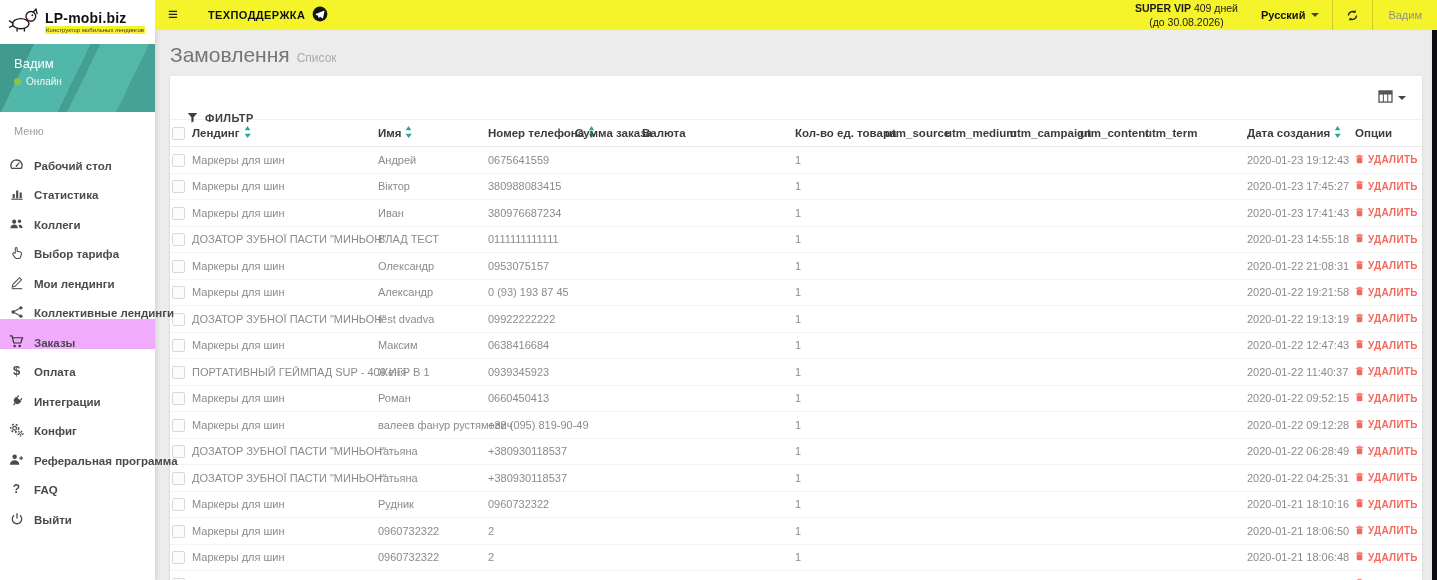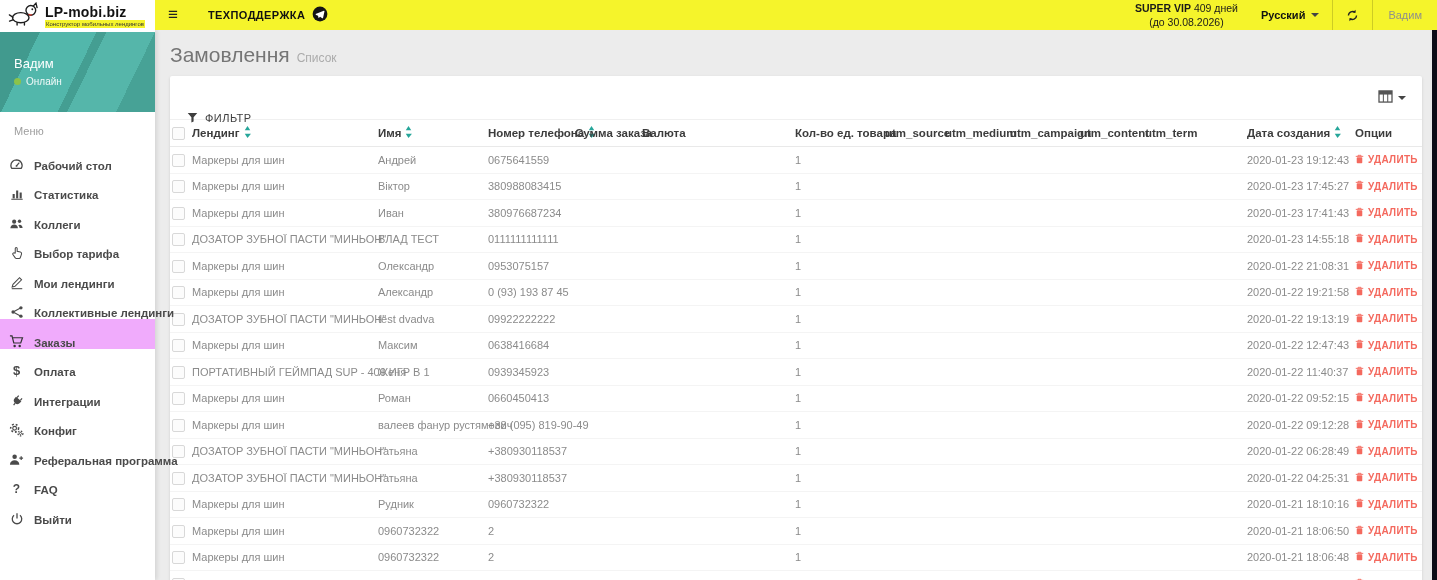--- a/index.html
+++ b/index.html
@@ -3,21 +3,21 @@
 <meta charset="utf-8">
 <style>
   * { box-sizing: border-box; margin: 0; padding: 0; }
   html,body { width:1437px; height:580px; overflow:hidden; }
   body {
     font-family:"Liberation Sans", sans-serif;
     background:#ececec; position:relative;
   }
   
   .topbar{position:absolute;top:0;left:0;width:1437px;height:30px;background:#f5f42b;display:flex;align-items:stretch;z-index:30;}
-  .logo{width:155px;height:32px;background:#fff;display:flex;align-items:center;gap:5px;padding-left:7px;flex:0 0 auto;cursor:pointer;}
+  .logo{width:155px;height:44px;background:#fff;display:flex;align-items:center;gap:5px;padding-left:7px;flex:0 0 auto;cursor:pointer;}
   .logo-txt{display:flex;flex-direction:column;line-height:1;}
   .logo-title{font-size:14px;font-weight:bold;color:#121212;letter-spacing:.2px;}
   .logo-sub{font-size:6px;color:#333;background:#f5f42b;padding:1px 1px;margin-top:1px;white-space:nowrap;}
   .burger{display:flex;align-items:center;margin-left:13px;font-size:17px;font-weight:bold;color:#222;cursor:pointer;}
   .support{display:flex;align-items:center;gap:7px;margin-left:30px;font-size:11px;font-weight:bold;color:#111;letter-spacing:.4px;cursor:pointer;}
   .tb-right{margin-left:auto;display:flex;align-items:stretch;}
   .plan{display:flex;flex-direction:column;justify-content:center;font-size:10.5px;color:#1a1a1a;line-height:1.35;padding:0 10px;align-items:center;}
   .plan b{font-weight:bold;}
   .tb-div{width:1px;background:rgba(0,0,0,.16);}
   .lang{display:flex;align-items:center;gap:6px;padding:0 13px;font-size:11px;font-weight:bold;color:#111;cursor:pointer;}
@@ -35,21 +35,21 @@
   .menu-item{height:29.5px;display:flex;align-items:flex-end;gap:9px;padding-left:8px;font-size:11.5px;font-weight:bold;color:#4a4a4a;cursor:pointer;white-space:nowrap;}
   .menu-item.active{background:#f0abfc;}
   .mi-icon{width:17px;display:flex;justify-content:center;align-items:center;flex:0 0 auto;font-size:13px;font-weight:bold;color:#4a4a4a;}
   
   .main{position:absolute;left:155px;top:30px;right:0;bottom:0;}
   .page-head{padding:13px 0 0 15px;}
   .page-title{font-size:21px;color:#757575;}
   .page-sub{font-size:12px;color:#ababab;margin-left:7px;}
   .card{margin:9px 15px 0 15px;background:#fff;height:560px;border-radius:2px;box-shadow:0 1px 3px rgba(0,0,0,.13);overflow:hidden;}
   .card-toolbar{height:43px;display:flex;align-items:center;justify-content:space-between;padding:0 16px 0 17px;}
-  .filter-btn{display:flex;align-items:center;gap:7px;font-size:11px;font-weight:normal;color:#3e3e3e;letter-spacing:.5px;cursor:pointer;margin-top:41px;}
+  .filter-btn{display:flex;align-items:center;gap:7px;font-size:11px;font-weight:bold;color:#3e3e3e;letter-spacing:.5px;cursor:pointer;margin-top:41px;}
   .col-toggle{display:flex;align-items:center;gap:5px;cursor:pointer;}
   
   table{width:100%;border-collapse:collapse;table-layout:fixed;}
   th{font-size:11.5px;font-weight:bold;color:#3c3c3c;text-align:left;height:27px;border-top:1px solid #f0f0f0;border-bottom:1px solid #e9e9e9;white-space:nowrap;padding:0;}
   td{font-size:11px;color:#8b8b8b;height:26.5px;border-top:1px solid #f4f4f4;white-space:nowrap;padding:0;}
   tbody tr:first-child td{border-top:none;}
   .cb{display:inline-block;width:13px;height:13px;border:1px solid #d8d8d8;border-radius:2px;background:#fcfcfc;vertical-align:middle;margin-left:2px;cursor:pointer;}
   .sort-ic{display:inline-block;vertical-align:-1px;margin-left:4px;}
   .delete-btn{display:inline-flex;align-items:center;gap:4px;color:#f4695e;font-size:10px;font-weight:bold;letter-spacing:.3px;cursor:pointer;justify-content:space-between;}
   

